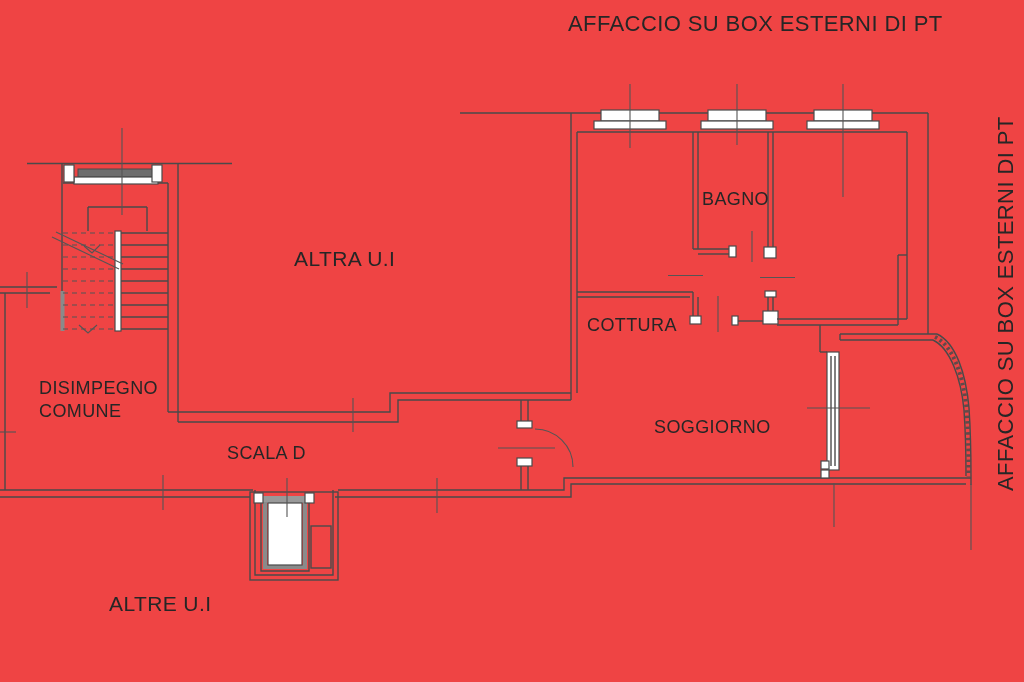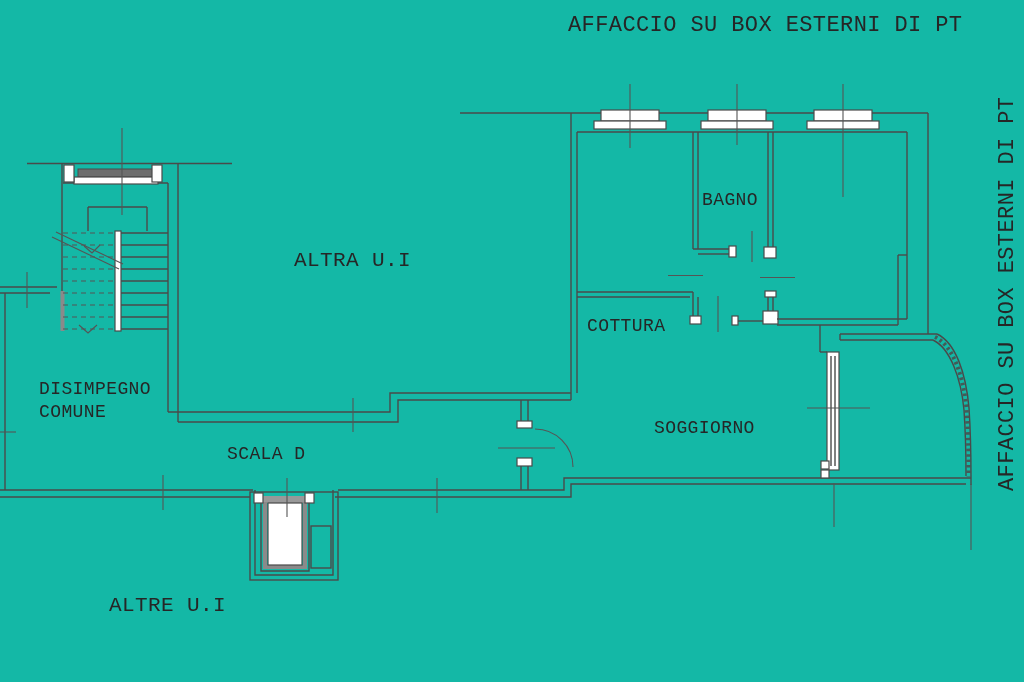--- a/index.html
+++ b/index.html
@@ -1,17 +1,17 @@
 <!DOCTYPE html>
 <html><head>
 <meta charset="utf-8">
 <style>
   html,body{margin:0;padding:0;background:#ffffff;}
-  .plan-wrap{position:relative;width:1024px;height:682px;background:#14b8a6;overflow:hidden;
-             font-family:Liberation Mono, monospace;}
+  .plan-wrap{position:relative;width:1024px;height:682px;background:#ef4444;overflow:hidden;
+             font-family:Liberation Sans, sans-serif;}
   svg{display:block}
   .w     {stroke:#4a4a4a;stroke-width:1.4;fill:none;}
   .wthin {stroke:#555555;stroke-width:1.1;fill:none;}
   .wfill {stroke:#4a4a4a;stroke-width:1.2;fill:#ffffff;}
   .wdark {fill:#6e6e6e;stroke:#4a4a4a;stroke-width:1;}
   .wgray {stroke:#8a8a8a;stroke-width:4;fill:none;}
   .dash  {stroke-dasharray:5,4;}
   .hatch {stroke:#4a4a4a;stroke-width:4;fill:none;stroke-dasharray:2.5,3;opacity:.85;}
   text.lbl{fill:#262626;letter-spacing:.4px;}
   .fs22{font-size:22px;}

